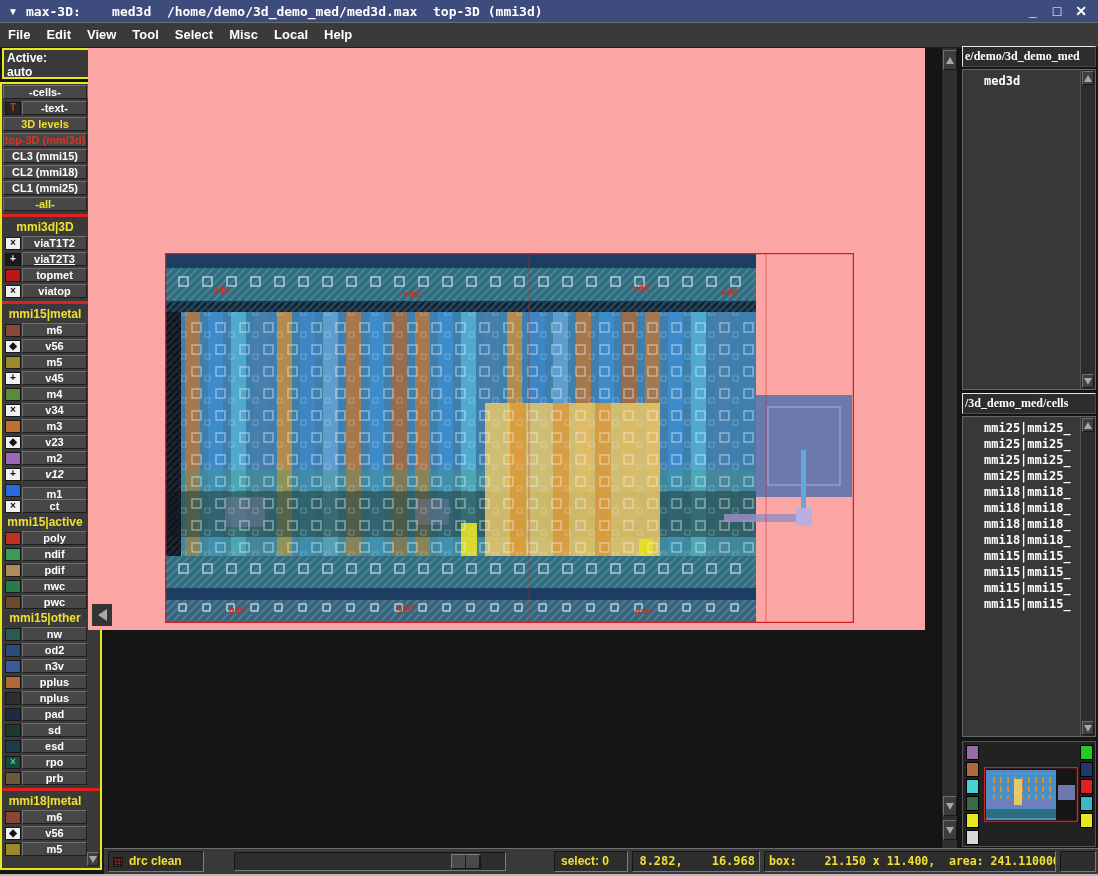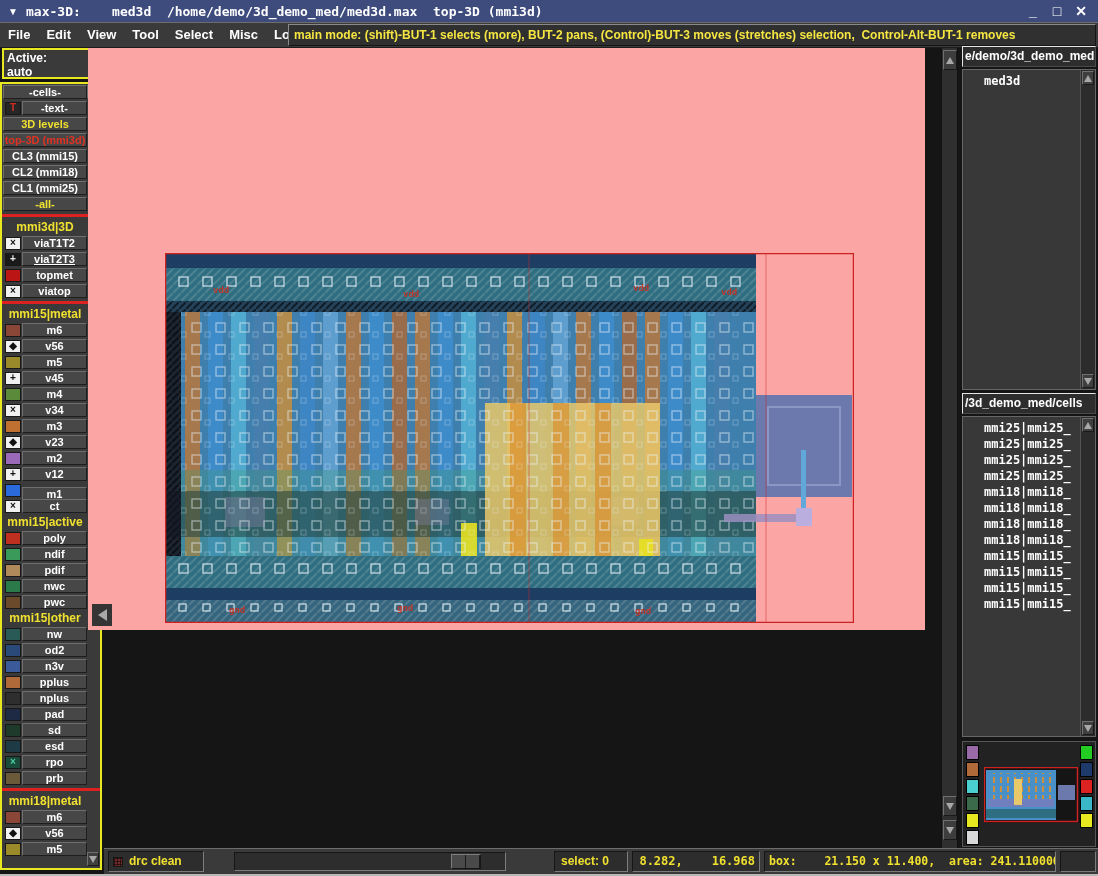--- a/index.html
+++ b/index.html
@@ -53,21 +53,21 @@
   .canvas{position:absolute;left:88px;top:48px;width:837px;height:582px;background:#fca5a5;}
   .layout-svg{position:absolute;left:77px;top:205px;}
   .canvas-left-arrow{position:absolute;left:4px;bottom:4px;width:20px;height:22px;background:#343434;
                      display:flex;align-items:center;justify-content:center;}
   .vscroll{position:absolute;left:941px;top:48px;width:17px;height:800px;background:#2f2f2f;
            border-left:1px solid #111;border-right:1px solid #111;}
   .vbtn{position:absolute;left:1px;width:14px;height:20px;background:#3d3d3d;border:1px solid;
         border-color:#6f6f6f #191919 #191919 #6f6f6f;display:flex;align-items:center;justify-content:center;}
   
   .pathbox{position:absolute;left:962px;width:134px;height:21px;background:#2d2d2d;border:1px solid;
-           border-color:#e6e6e6 #4a4a4a #4a4a4a #e6e6e6;color:#fff;font-family:Liberation Sans, sans-serif;
+           border-color:#e6e6e6 #4a4a4a #4a4a4a #e6e6e6;color:#fff;font-family:Liberation Serif, serif;
            font-weight:bold;font-size:12px;line-height:19px;white-space:nowrap;overflow:hidden;padding-left:2px;}
   .listbox{position:absolute;left:962px;width:134px;background:#383838;border:1px solid #666;overflow:hidden;}
   .list-items{position:absolute;left:0;top:3px;right:16px;}
   .list-item{color:#fff;font-family:"DejaVu Sans Mono",monospace;font-weight:bold;font-size:12px;
              line-height:16px;padding-left:21px;white-space:nowrap;}
   .list-scroll{position:absolute;right:0;top:0;bottom:0;width:15px;background:#2c2c2c;border-left:1px solid #555;}
   
   .minimap{position:absolute;left:962px;top:741px;width:134px;height:106px;background:#222;
            border:1px solid #555;}
   .mm-col{position:absolute;top:3px;display:flex;flex-direction:column;gap:2px;}
@@ -111,21 +111,20 @@
     <div id="menu-items" style="display:flex;">
         <div class="menu-item">File</div>
         <div class="menu-item">Edit</div>
         <div class="menu-item">View</div>
         <div class="menu-item">Tool</div>
         <div class="menu-item">Select</div>
         <div class="menu-item">Misc</div>
         <div class="menu-item">Local</div>
         <div class="menu-item">Help</div>
       </div>
-    <div class="hintbox">main mode: (shift)-BUT-1 selects (more), BUT-2 pans, (Control)-BUT-3 moves (stretches) selection,  Control-Alt-BUT-1 removes</div>
   </div>
 
   <div class="activebox">
     <div>Active:</div>
     <div>auto</div>
   </div>
 
   <div class="sidebar speck">
     <div class="srows" id="sidebar-rows">
         <div class="srow">
@@ -204,21 +203,21 @@
         <div class="srow">
           <div class="swatch" style="background: rgb(240, 240, 240); color: rgb(17, 17, 17);">◆</div>
           <div class="sbtn" style="color: rgb(255, 255, 255);">v23</div>
         </div>
         <div class="srow">
           <div class="swatch" style="background: rgb(154, 106, 184);"></div>
           <div class="sbtn" style="color: rgb(255, 255, 255);">m2</div>
         </div>
         <div class="srow">
           <div class="swatch" style="background: rgb(240, 240, 240); color: rgb(17, 17, 17);">+</div>
-          <div class="sbtn" style="color: rgb(255, 255, 255);">v12</div>
+          <div class="sbtn" style="color: rgb(255, 255, 255); font-style: italic;">v12</div>
         </div>
         <div class="srow">
           <div class="swatch sw-speckle" style="background: rgb(42, 106, 220);"></div>
           <div class="sbtn" style="color: rgb(255, 255, 255); margin-top: 8px;">m1</div>
         </div>
         <div class="srow">
           <div class="swatch" style="background: rgb(240, 240, 240); color: rgb(17, 17, 17);">×</div>
           <div class="sbtn" style="color: rgb(255, 255, 255);">ct</div>
         </div>
         <div class="shead">mmi15|active</div>

